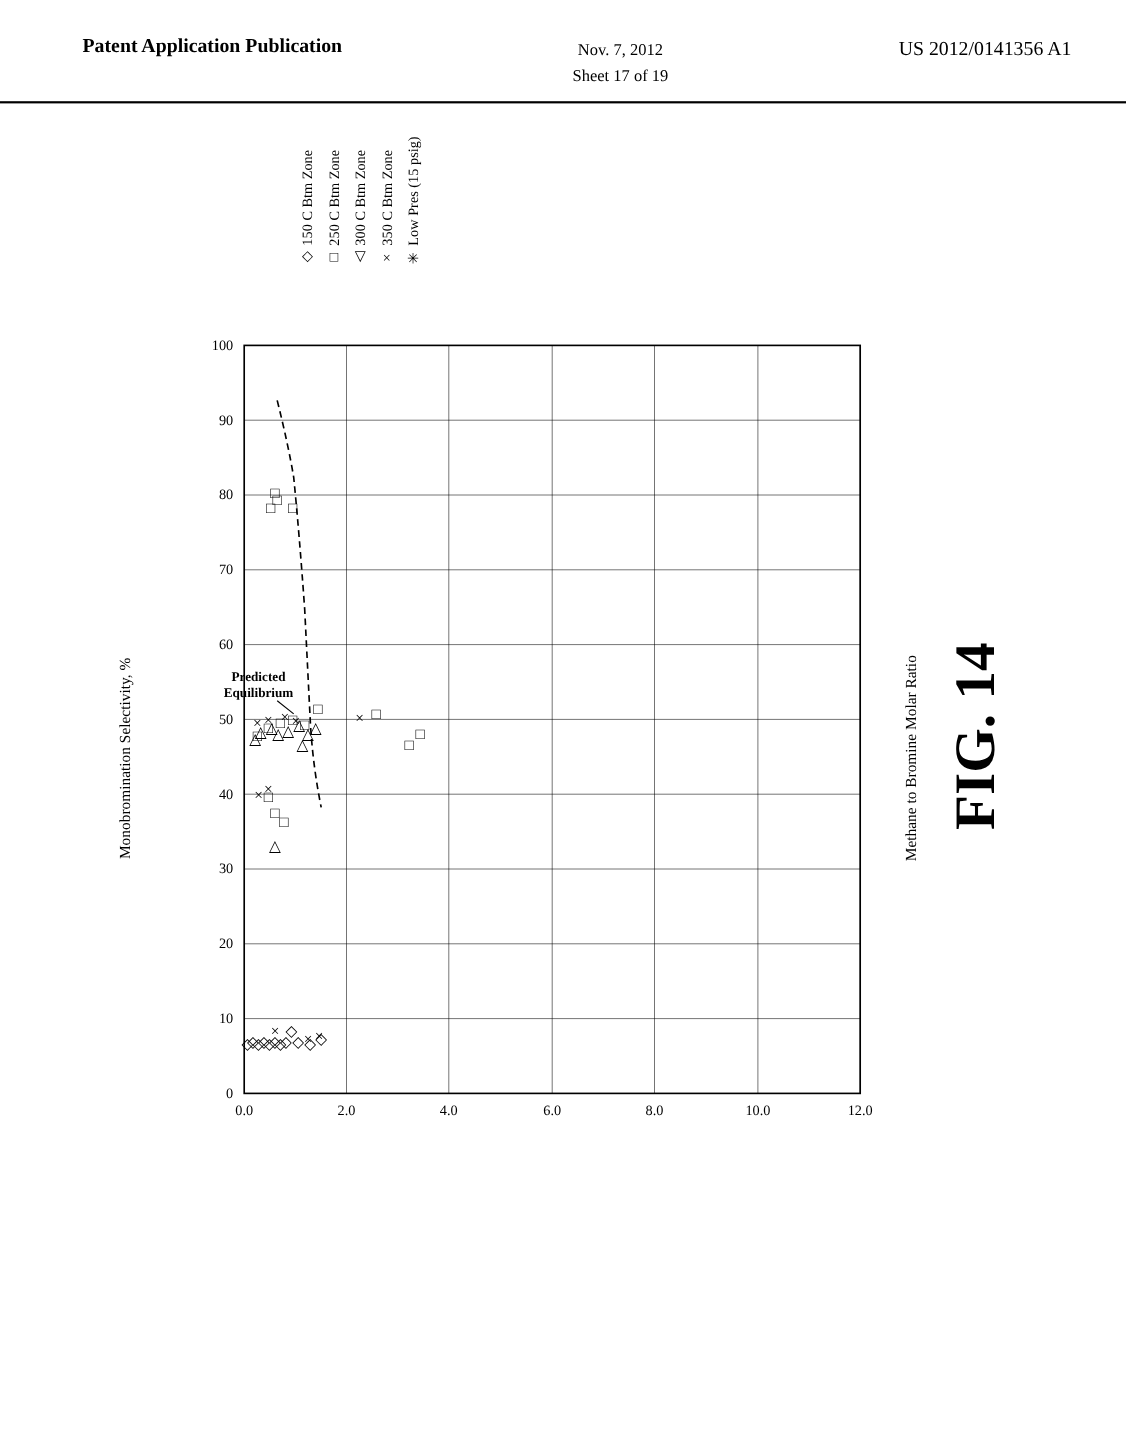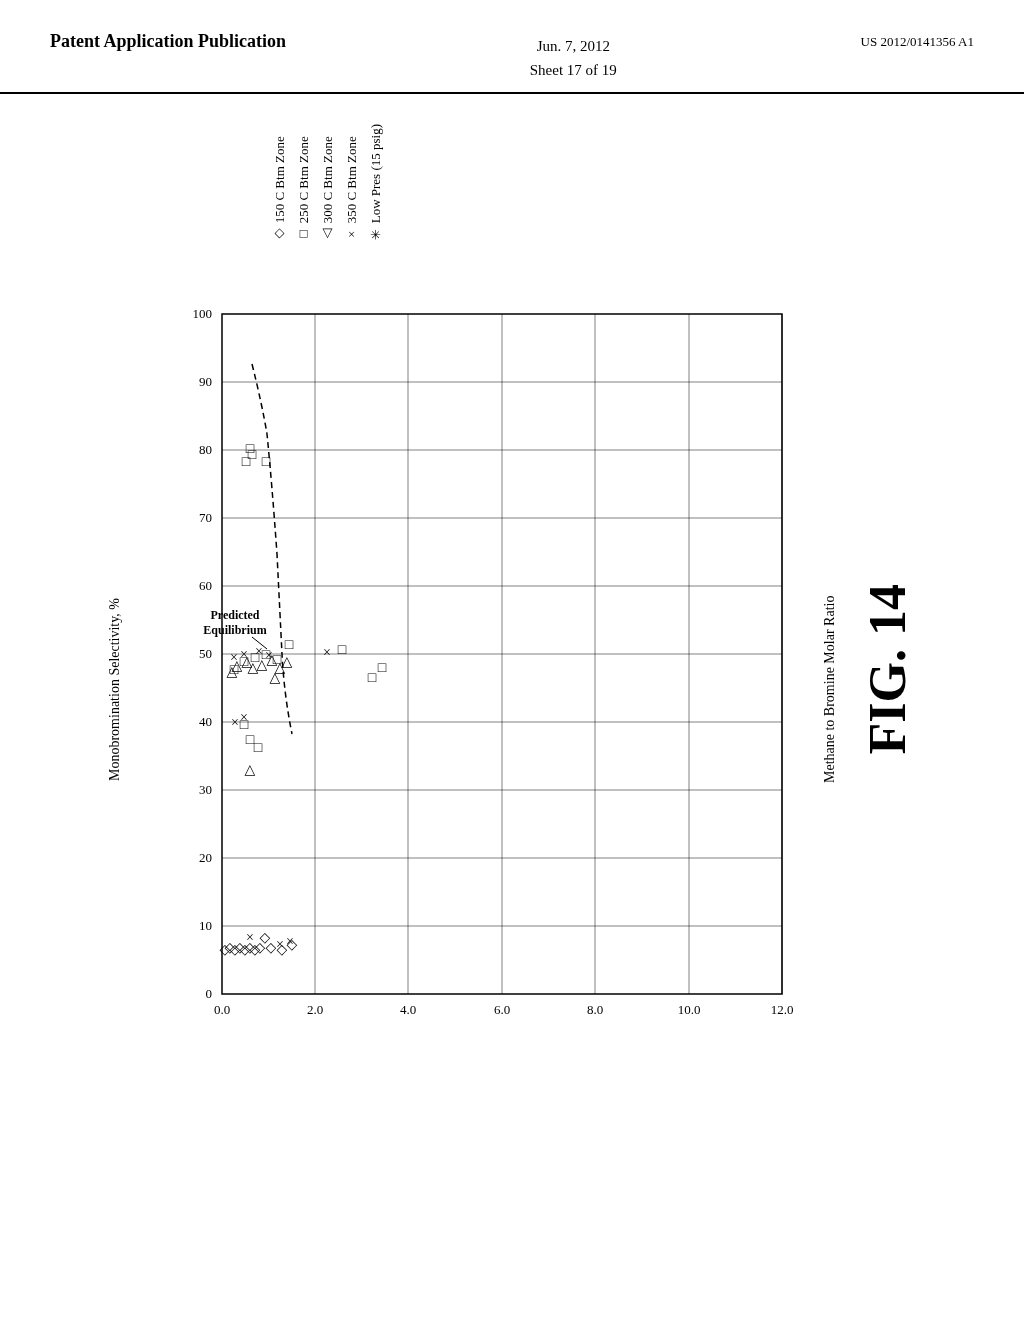--- a/index.html
+++ b/index.html
@@ -18,31 +18,32 @@
       align-items: flex-start;
       padding: 30px 50px 10px 50px;
       border-bottom: 2px solid #000;
     }
 
     .header-left {
       font-weight: bold;
       font-size: 18px;
       line-height: 1.3;
       max-width: 380px;
+      margin-left: 25px;
     }
 
     .header-center {
       font-size: 15px;
       text-align: center;
       padding-top: 4px;
       line-height: 1.6;
     }
 
     .header-right {
-      font-size: 13px;
+      font-size: 18px;
       text-align: right;
       padding-top: 4px;
     }
 
     .main-content {
       display: flex;
       justify-content: center;
       align-items: flex-start;
       padding: 30px 20px 20px 20px;
       position: relative;
@@ -127,21 +128,21 @@
       text-orientation: mixed;
       transform: rotate(180deg);
     }
   </style>
 </head>
 <body>
 
 <div class="header">
   <div class="header-left">Patent Application Publication</div>
   <div class="header-center">
-    <span>Jun. 7, 2012</span><br>
+    <span>Nov. 7, 2012</span><br>
     <span>Sheet 17 of 19</span>
   </div>
   <div class="header-right">US 2012/0141356 A1</div>
 </div>
 
 <div class="main-content">
   <div class="chart-area">
 
     <div class="legend-block" style="position:absolute; top:0px; left:170px; display:flex; flex-direction:row; gap:8px;">
       <div class="legend-entry">

